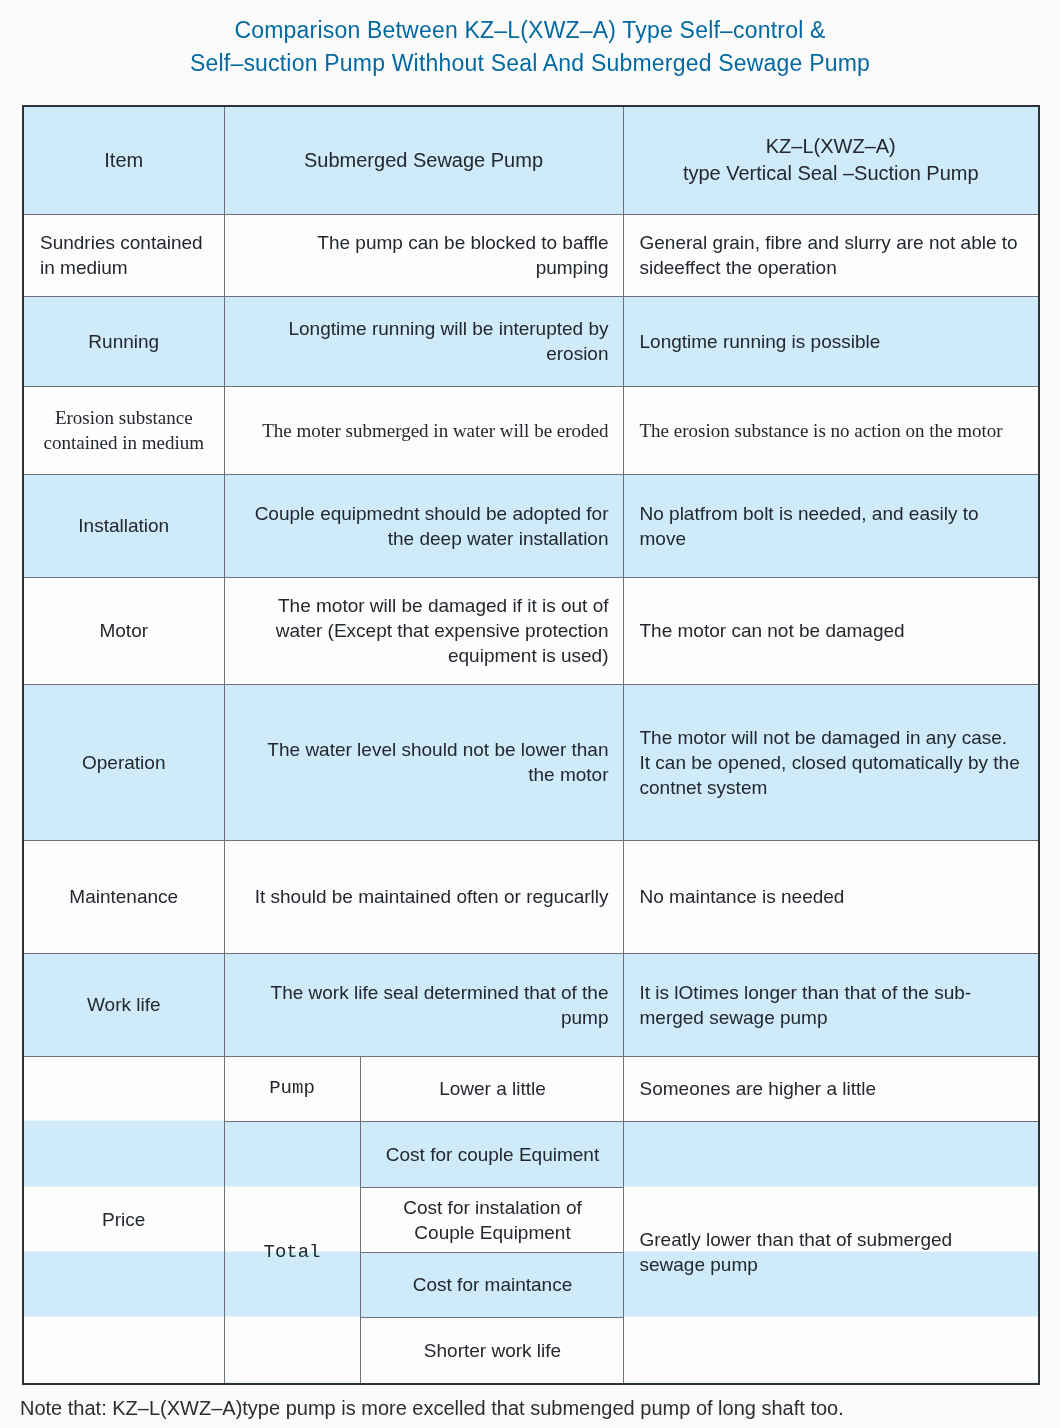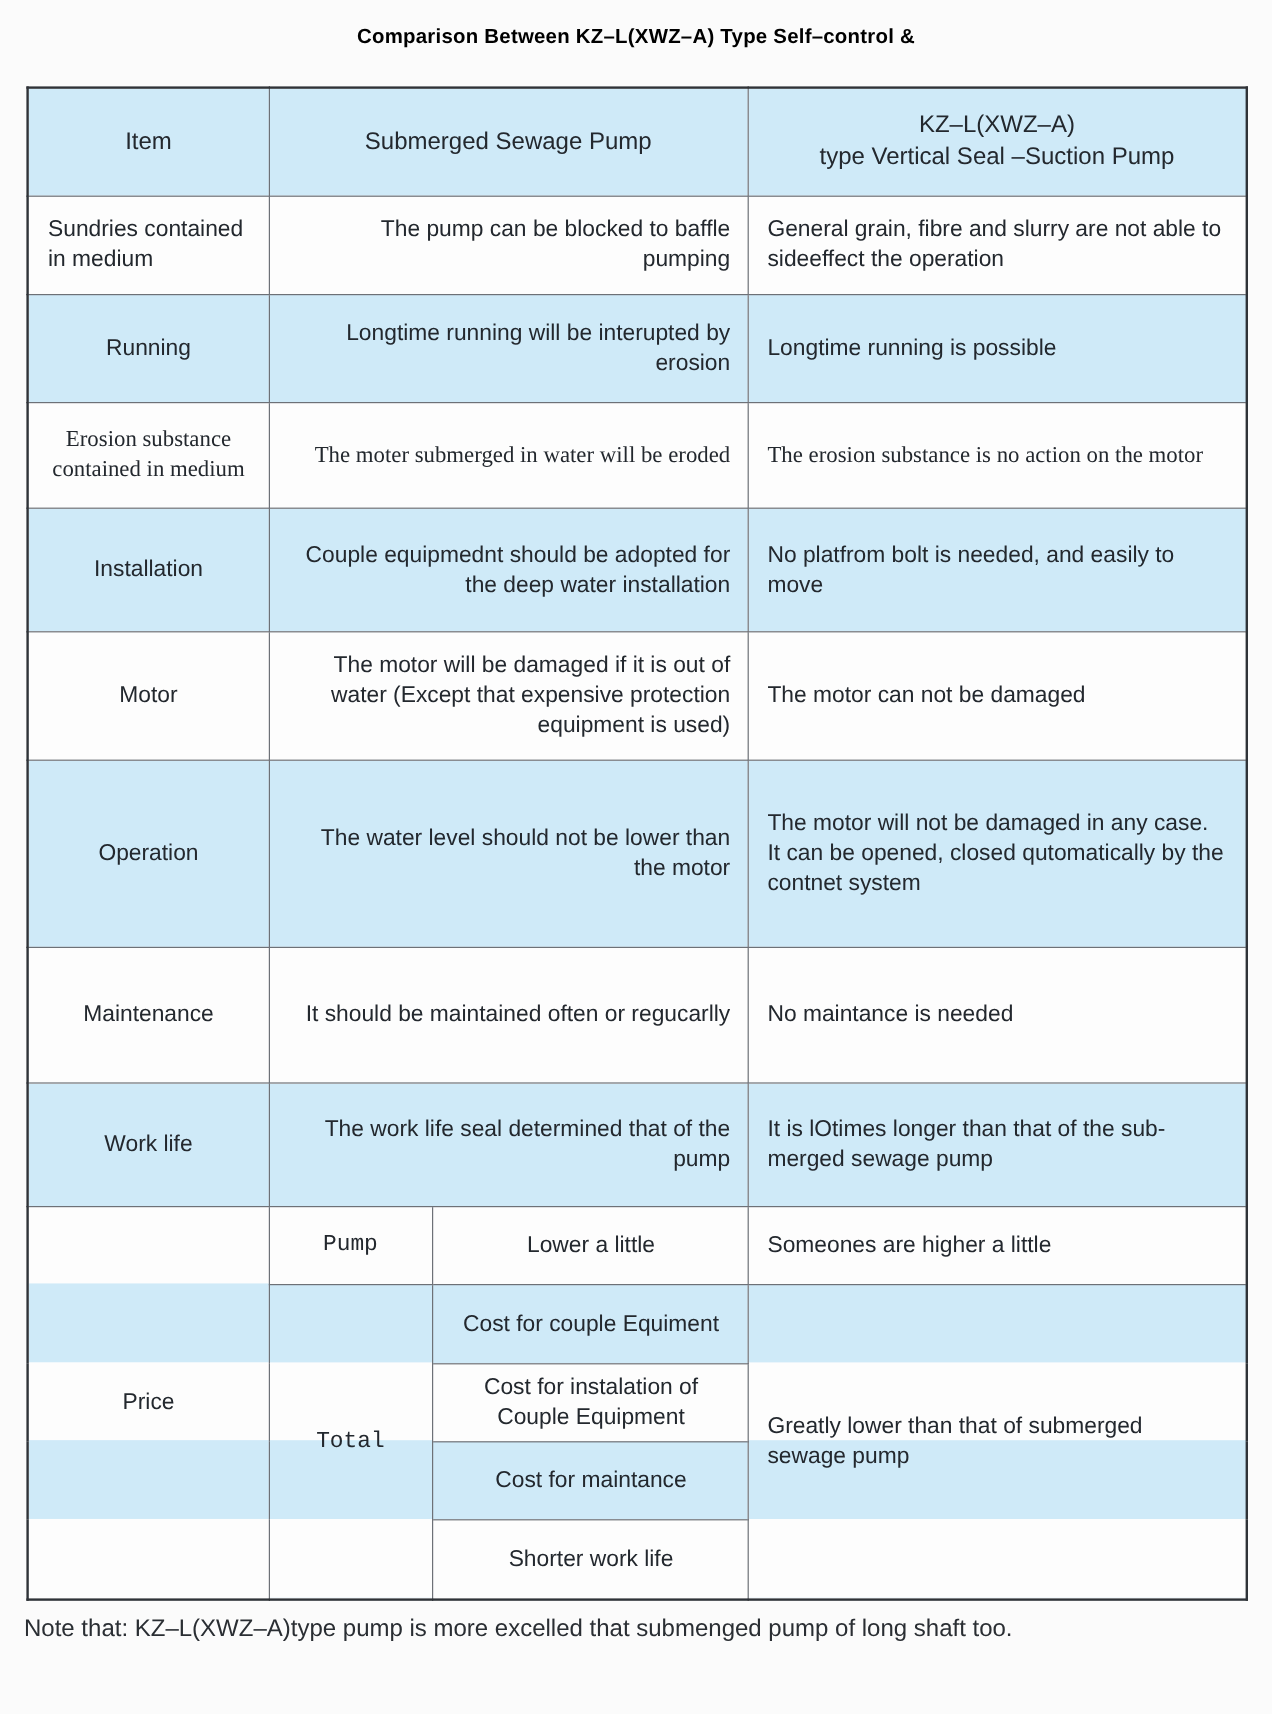--- a/index.html
+++ b/index.html
@@ -12,43 +12,43 @@
   html,body{margin:0;padding:0;}
   body{
     width:1060px;height:1428px;
     background:#fbfbfb;
     font-family:"Liberation Sans","DejaVu Sans",sans-serif;
     color:var(--text);
     overflow:hidden;
   }
   .title{
     text-align:center;
-    font-weight:bold;
-    font-size:17px;
+    font-weight:normal;
+    font-size:23px;
     line-height:33px;
     padding-top:14px;
     letter-spacing:.2px;
-    color:#000000;
+    color:#0369a1;
   }
   table.cmp{
     border-collapse:collapse;
     table-layout:fixed;
     width:1016px;
     margin:25px 0 0 22px;
     border:2px solid var(--border-outer);
   }
   td{
     border:1px solid var(--border-inner);
     font-size:19px;
     line-height:25px;
     vertical-align:middle;
     overflow:hidden;
     word-wrap:break-word;
   }
-  tr.h90{height:90px;} tr.h82{height:82px;} tr.h90b{height:90px;}
+  tr.h90{height:108px;} tr.h82{height:82px;} tr.h90b{height:90px;}
   tr.h88{height:88px;font-family:Liberation Serif, serif;} tr.h123{height:103px;border-radius:11px;} tr.h107{height:107px;}
   tr.h156{height:156px;} tr.h113{height:113px;} tr.h103{height:103px;}
   tr.h65{height:65px;} tr.h66{height:66px;} tr.h67{height:67px;}
   .bg-blue{background:var(--band-blue);}
   .bg-white{background:var(--band-white);}
   .c-item{text-align:center;padding:0 8px;}
   .c-item.left{text-align:left;padding-left:16px;}
   .c-body{text-align:right;padding:6px 14px 6px 20px;}
   .c-kz{text-align:left;padding:6px 16px 6px 16px;margin-top:10px;}
   .c-sub{text-align:center;padding:6px 10px 6px 12px;}
@@ -76,20 +76,21 @@
     font-size:20px;
     line-height:26px;
     color:#2a2e33;
   }
 </style>
 </head>
 <body>
 
 <div class="title">
   <div>Comparison Between KZ–L(XWZ–A) Type Self–control &amp;</div>
+  <div>Self–suction Pump Withhout Seal And Submerged Sewage Pump</div>
 </div>
 
 <table class="cmp">
   <colgroup>
     <col style="width:201px">
       <col style="width:136px">
       <col style="width:263px">
       <col style="width:416px">
   </colgroup>
   <tbody>

